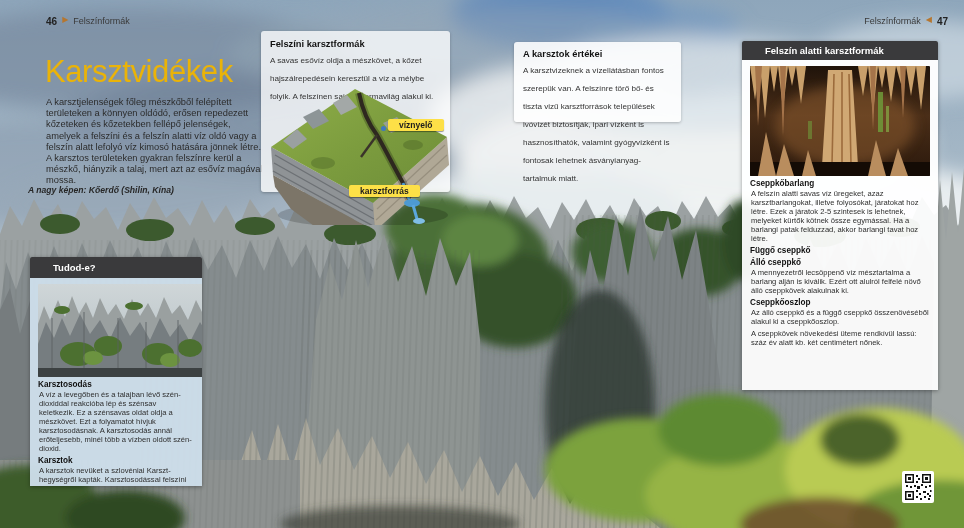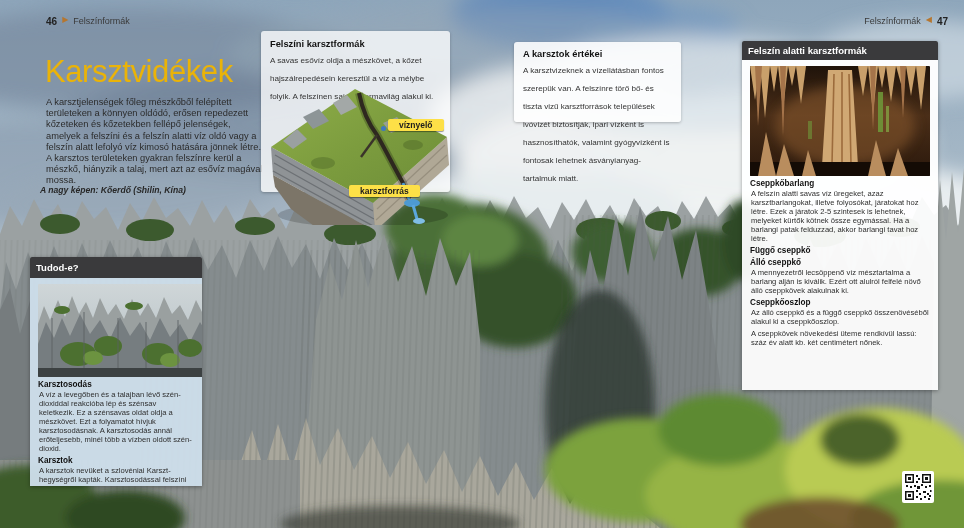--- a/index.html
+++ b/index.html
@@ -14,32 +14,32 @@
   
   .pg-head{position:absolute;top:16px;font-size:9px;color:#3a3a3a;display:flex;gap:5px;}
   .pg-head .num{font-weight:bold;font-size:10px;color:#222;}
   .pg-head .arrow{color:#b5762f;font-size:8px;line-height:1;}
   .pg-head-left{left:46px;}
   .pg-head-right{right:16px;}
 
   
   .title{position:absolute;left:45px;top:33px;font-size:31px;font-weight:normal;color:#eab308;letter-spacing:-0.4px;}
   .intro{position:absolute;left:46px;top:88px;width:220px;font-size:9.3px;line-height:11.1px;color:#2b2b2b;}
-  .caption{position:absolute;left:40px;top:176px;font-size:8.6px;font-style:italic;font-weight:bold;color:#272727;}
+  .caption{position:absolute;left:28px;top:176px;font-size:8.6px;font-style:italic;font-weight:bold;color:#272727;}
 
   
   .wbox{position:absolute;border-radius:3px;box-shadow:0 1px 3px rgba(0,0,0,.25);}
   .box-surface{left:261px;top:31px;width:189px;height:161px;background:rgba(255,255,255,.78);padding:8px 9px;box-sizing:border-box;}
   .box-values{left:514px;top:42px;width:167px;height:80px;background:rgba(255,255,255,.88);padding:7px 9px;box-sizing:border-box;}
   .wbox h3{margin:0 0 3px 0;font-size:9.3px;color:#131313;}
   .wbox p{margin:0;font-size:8.1px;line-height:18px;color:#333;}
 
   
   .hbox{position:absolute;box-shadow:0 1px 4px rgba(0,0,0,.35);}
-  .hbox .bar{background:#3a3a3c;color:#fff;font-weight:bold;font-size:9.5px;padding:0 6px;display:flex;align-items:center;border-radius:2px 2px 0 0;}
+  .hbox .bar{background:#3a3a3c;color:#fff;font-weight:bold;font-size:9.5px;padding:0 23px;display:flex;align-items:center;border-radius:2px 2px 0 0;}
   .box-underground{left:742px;top:41px;width:196px;}
   .box-underground .bar{height:19px;}
   .box-underground .body{background:rgba(255,255,255,.94);padding:6px 8px 6px 8px;height:330px;box-sizing:border-box;overflow:hidden;}
   .box-didyouknow{left:30px;top:257px;width:172px;}
   .box-didyouknow .bar{height:21px;}
   .box-didyouknow .body{background:rgba(205,222,234,.96);padding:6px 8px;height:208px;box-sizing:border-box;overflow:hidden;}
   .sec h4{margin:3px 0 0 0;font-size:8.2px;color:#111;}
   .sec p{margin:1px;font-size:7.6px;line-height:9px;color:#2e2e2e;}
   .footnote{margin-top:3px !important;}
   .boxphoto{display:block;border-radius:1px;}

